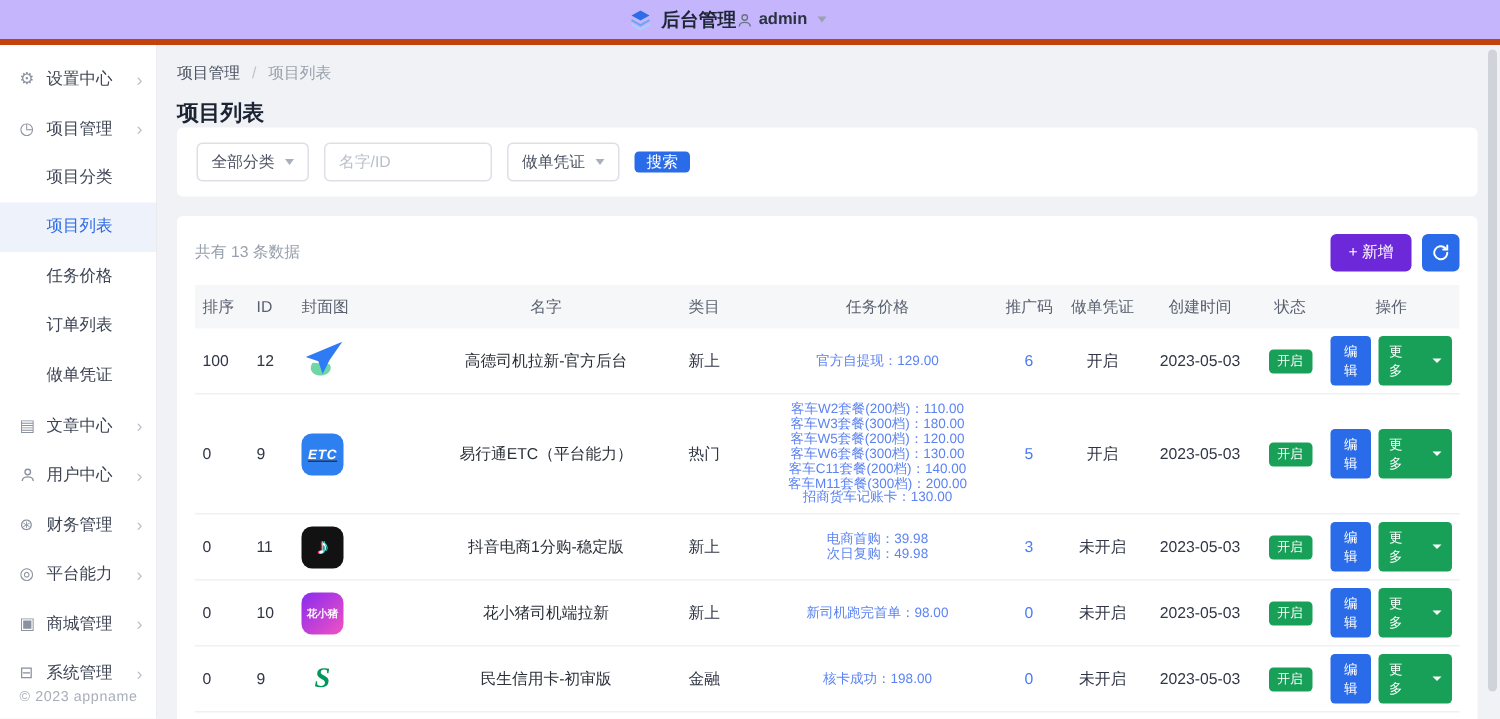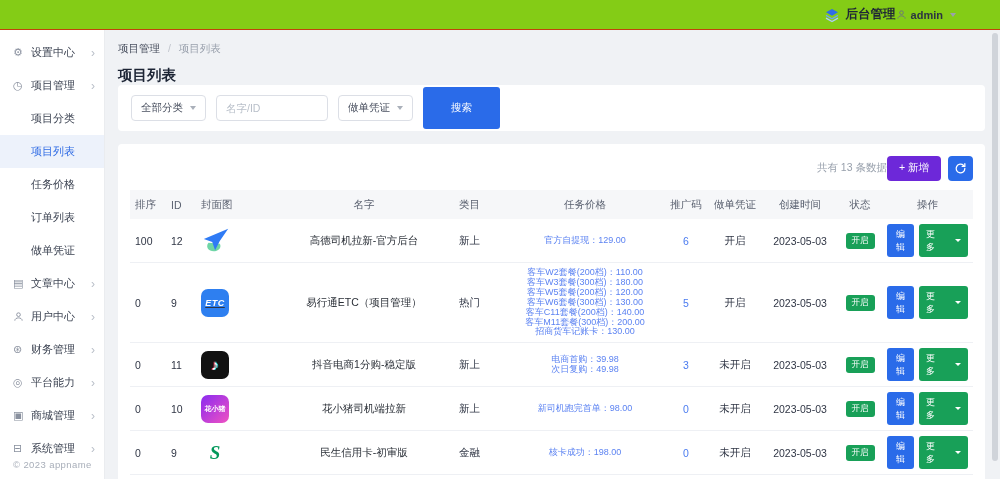--- a/index.html
+++ b/index.html
@@ -1,22 +1,22 @@
 <!DOCTYPE html>
 <html><head>
 <meta charset="utf-8">
 <style>
   *{margin:0;padding:0;box-sizing:border-box}
   html,body{width:1000px;height:479px;overflow:hidden;background:#f0f2f5;
     font-family:"Liberation Sans","DejaVu Sans",sans-serif;}
 
   
-  .topbar{position:absolute;top:0;left:0;right:0;height:30px;background:#84cc16;
-    border-bottom:1px solid #c2410c;display:flex;align-items:center;
-    justify-content:flex-end;padding:0 14px;z-index:10}
+  .topbar{position:absolute;top:0;left:0;right:0;height:30px;background:#c4b5fd;
+    border-bottom:4px solid #c2410c;display:flex;align-items:center;
+    justify-content:center;padding:0 14px;z-index:10}
   .brand{display:flex;align-items:center;gap:6px;font-size:12.5px;font-weight:bold;color:#1f2736}
   .userbox{display:flex;align-items:center;gap:4px;font-size:11px;font-weight:bold;
     color:#2b3342;margin-right:30px;cursor:pointer}
   .caret-down{width:0;height:0;border-left:3.5px solid transparent;border-right:3.5px solid transparent;
     border-top:4px solid #9aa1ad;margin-left:3px}
 
   
   .sidebar{position:absolute;top:30px;left:0;bottom:0;width:105px;background:#fff;
     border-right:1px solid #eaecef;z-index:5}
   .side-menu{padding-top:6px}
@@ -39,25 +39,25 @@
 
   .filter-card{margin-top:0;background:#fff;border-radius:4px;height:46px;
     display:flex;align-items:center;gap:10px;padding:0 13px}
   .select{height:26px;border:1px solid #dcdfe6;border-radius:4px;display:flex;align-items:center;
     gap:7px;padding:0 9px;font-size:10.5px;color:#4a5160;background:#fff;cursor:pointer}
   .sel-caret{width:0;height:0;border-left:3.5px solid transparent;border-right:3.5px solid transparent;
     border-top:4px solid #aab0ba}
   .text-input{height:26px;width:112px;border:1px solid #dcdfe6;border-radius:4px;
     padding:0 9px;font-size:10.5px;color:#333;outline:none}
   ::placeholder{color:#b8bfc9}
-  .btn-primary{background:#2a6be9;color:#fff;border:none;border-radius:3px;height:42px;
-    padding:0 28px;font-size:10.5px;cursor:pointer}
+  .btn-primary{background:#2a6be9;color:#fff;border:none;border-radius:3px;height:14px;
+    padding:0 8px;font-size:10.5px;cursor:pointer}
 
   .table-card{margin-top:13px;background:#fff;border-radius:4px 4px 0 0;padding:9px 12px 20px}
-  .card-top{display:flex;align-items:center;justify-content:flex-end;height:30px}
+  .card-top{display:flex;align-items:center;justify-content:space-between;height:30px}
   .summary{font-size:10.5px;color:#98a0ac}
   .top-actions{display:flex;gap:7px}
   .btn-add{background:#6d28d9;color:#fff;border:none;border-radius:4px;height:25px;
     padding:0 12px;font-size:10.5px;cursor:pointer}
   .btn-refresh{width:25px;height:25px;border-radius:4px;background:#2a6be9;border:none;
     display:flex;align-items:center;justify-content:center;cursor:pointer}
 
   table{width:100%;border-collapse:collapse;margin-top:7px;table-layout:fixed}
   thead th{background:#f6f7f9;height:29px;font-size:10.5px;font-weight:normal;
     color:#5a6170;padding:0 5px}
@@ -267,21 +267,21 @@
                 </button>
               </div>
             </td>
           </tr>
           <tr>
             <td class="t-sort">0</td>
             <td class="t-id">9</td>
             <td class="t-cover"><span style="display: inline-flex; text-decoration: underline;">
                 <div class="cov etc">ETC</div>
               </span></td>
-            <td class="t-name">易行通ETC（项目管理）</td>
+            <td class="t-name">易行通ETC（平台能力）</td>
             <td class="t-cat">热门</td>
             <td class="t-price">
               <div class="price">客车W2套餐(200档)：110.00</div>
               <div class="price">客车W3套餐(300档)：180.00</div>
               <div class="price">客车W5套餐(200档)：120.00</div>
               <div class="price">客车W6套餐(300档)：130.00</div>
               <div class="price">客车C11套餐(200档)：140.00</div>
               <div class="price">客车M11套餐(300档)：200.00</div>
               <div class="price">招商货车记账卡：130.00</div>
             </td>

